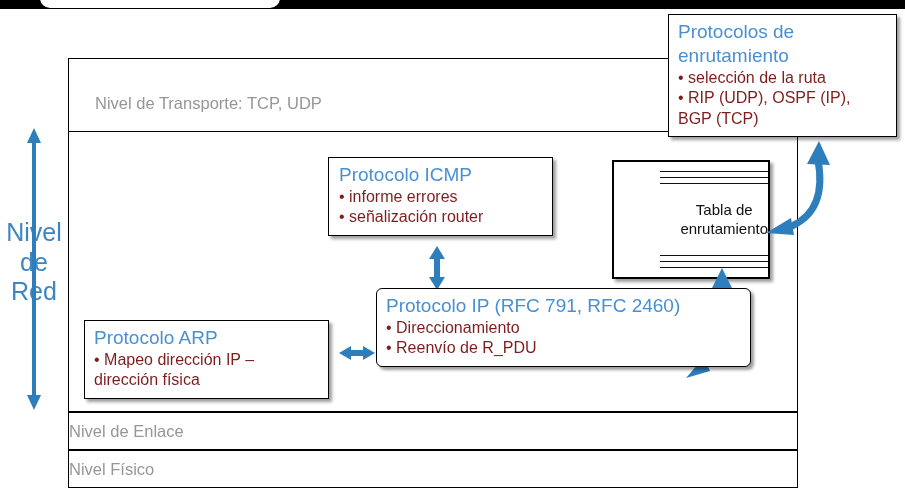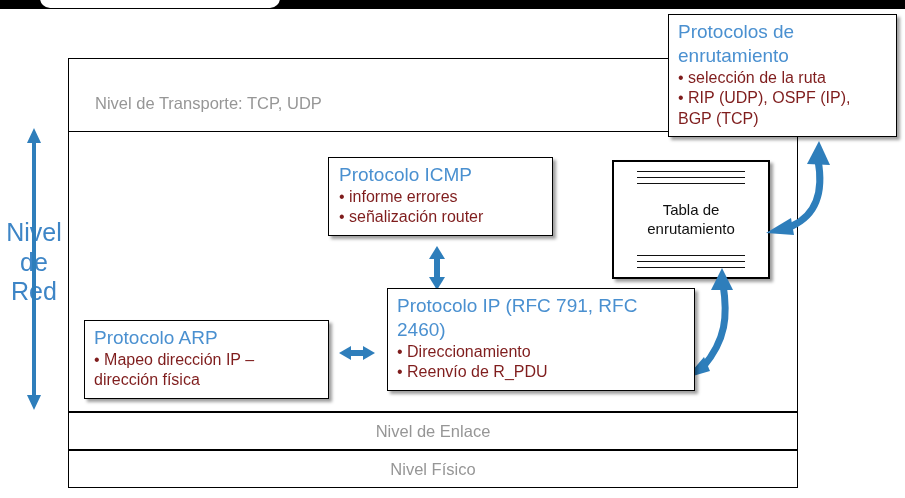--- a/index.html
+++ b/index.html
@@ -39,21 +39,21 @@
     font-size: 16.5px;
     white-space: nowrap;
   }
   .layer-label.left {
     position: absolute; left: 26px; top: 50%;
     transform: translateY(-50%);
   }
   .layer-label.center {
     position: absolute; left: 0; right: 0; top: 50%;
     transform: translateY(-50%);
-    text-align: center;
+    text-align: left;
   }
 
   #transport-layer { left: 68px; top: 58px; width: 730px; height: 90px; }
   #network-layer   { left: 68px; top: 131px; width: 730px; height: 281px; }
   #link-layer      { left: 68px; top: 412px; width: 730px; height: 38px; }
   #physical-layer  { left: 68px; top: 450px; width: 730px; height: 38px; padding-left: 40px; }
 
   
   #nivel-red-label {
     position: absolute; left: 2px; top: 218px;
@@ -84,32 +84,32 @@
   }
   .callout .item {
     color: #7f1d1d;
     font-size: 16px;
     line-height: 1.27;
     white-space: pre-line;
   }
 
   #box-routing   { left: 668px; top: 14px;  width: 229px; }
   #box-icmp      { left: 328px; top: 157px; width: 225px; padding-left: 10px; }
-  #box-ip        { left: 387px; top: 288px; width: 308px; }
+  #box-ip        { left: 376px; top: 288px; width: 375px; border-radius: 6px; }
   #box-arp       { left: 84px;  top: 320px; width: 245px; }
 
   
   #doc-routing-table {
     position: absolute; left: 612px; top: 160px;
     width: 158px; height: 119px;
     background: #ffffff;
     border: 2px solid #000000;
     box-shadow: 3px 3px 3px rgba(0,0,0,0.38);
     display: flex; flex-direction: column;
-    align-items: center; justify-content: space-between;
+    align-items: flex-end; justify-content: space-between;
     padding: 9px 0;
   }
   .doc-rules { width: 108px; }
   .doc-rules .rule {
     height: 0; border-top: 1.7px solid #111111;
     margin-bottom: 5px;
   }
   .doc-rules .rule:last-child { margin-bottom: 0; }
   #doc-routing-table .doc-text {
     font-size: 15px; color: #111111;

